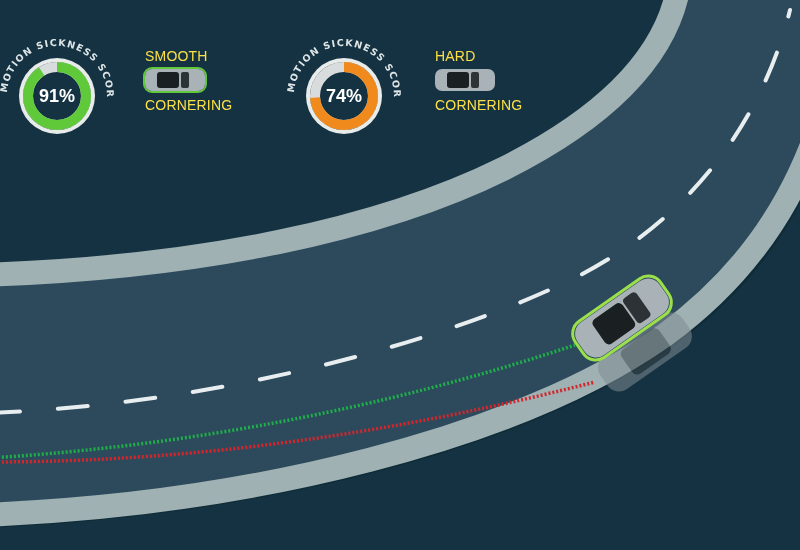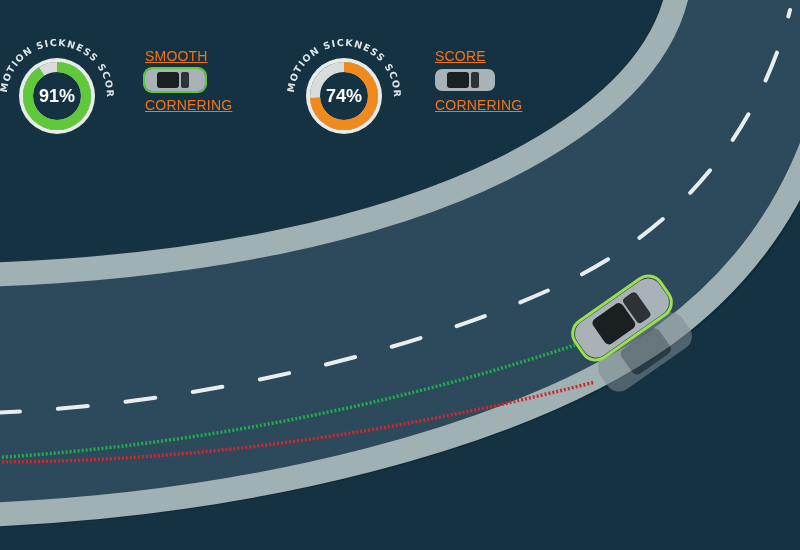--- a/index.html
+++ b/index.html
@@ -1,19 +1,19 @@
 <!DOCTYPE html>
 <html><head>
 <meta charset="utf-8">
 <style>
   html,body{margin:0;padding:0;}
   body{width:800px;height:550px;overflow:hidden;background:#143241;font-family:"Liberation Sans",sans-serif;}
   #scene{position:relative;width:800px;height:550px;}
   svg.road{position:absolute;left:0;top:0;}
-  .label{position:absolute;color:#f97316;font-size:14px;letter-spacing:0.2px;font-weight:400;text-decoration:underline;}
+  .label{position:absolute;color:#fde047;font-size:14px;letter-spacing:0.2px;font-weight:400;}
   .gauge{position:absolute;}
   .pct{font-family:"Liberation Sans",sans-serif;font-weight:700;font-size:18px;fill:#ffffff;}
   .arc-text{font-family:"DejaVu Sans",sans-serif;font-weight:700;font-size:9.5px;fill:#dfe6e8;letter-spacing:1.2px;}
 </style>
 </head>
 <body>
 
 <div id="scene">
 
   <svg class="road" width="800" height="550" viewBox="0 0 800 550">
@@ -75,21 +75,21 @@
     </defs>
     <text class="arc-text"><textPath href="#arc2" startOffset="2%">MOTION SICKNESS SCORE</textPath></text>
     <circle cx="62" cy="68" r="38" fill="#e7ebea"></circle>
     <circle cx="62" cy="68" r="34" fill="#143241"></circle>
     <circle cx="62" cy="68" r="29" fill="none" stroke="#d9dcdc" stroke-width="10"></circle>
     <circle cx="62" cy="68" r="29" fill="none" stroke="#f08a1c" stroke-width="10" stroke-dasharray="134.8 182.2" transform="rotate(-90 62 68)"></circle>
     <circle cx="62" cy="68" r="23" fill="#143241"></circle>
     <text x="62" y="74" text-anchor="middle" class="pct">74%</text>
   </svg>
 
-  <div class="label" style="left:435px;top:48px;">SCORE</div>
+  <div class="label" style="left:435px;top:48px;">HARD</div>
   <svg style="position:absolute;left:433px;top:67px;" width="64" height="26">
     <rect x="2" y="2" width="60" height="22" rx="7" fill="#a9b2b6"></rect>
     <rect x="14" y="5" width="22" height="16" rx="3" fill="#1a1f22"></rect>
     <rect x="38" y="5" width="8" height="16" rx="2" fill="#2c3236"></rect>
   </svg>
   <div class="label" style="left:435px;top:97px;">CORNERING</div>
 
 </div>
 
 </body></html>

